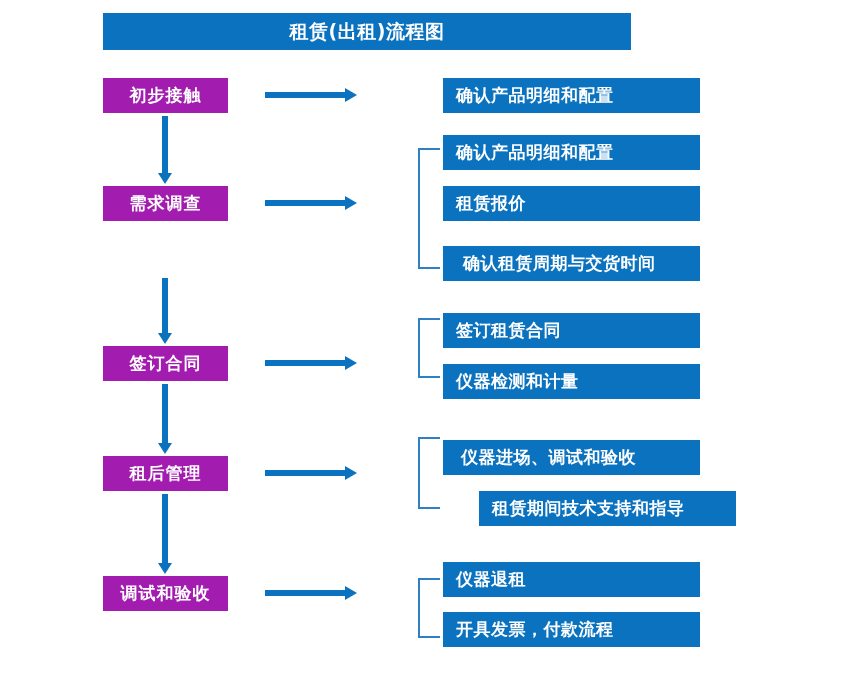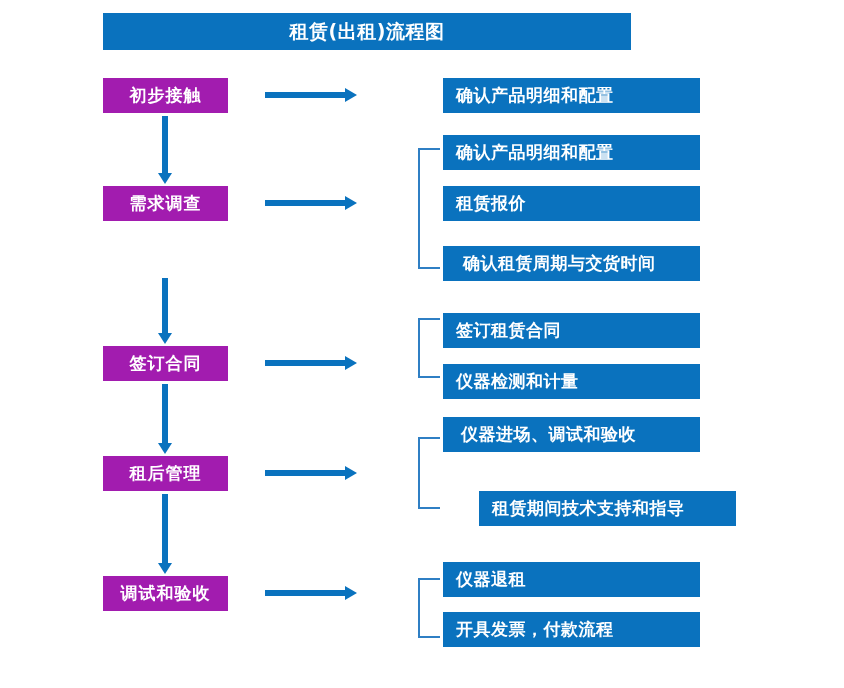--- a/index.html
+++ b/index.html
@@ -183,18 +183,18 @@
   <div class="bracket" style="top:318px; height:60px;"></div>
   <div class="bracket" style="top:437px; height:72px;"></div>
   <div class="bracket" style="top:578px; height:60px;"></div>
 
   <div class="detail-box" style="top:78px;">确认产品明细和配置</div>
   <div class="detail-box" style="top:135px;">确认产品明细和配置</div>
   <div class="detail-box" style="top:186px;">租赁报价</div>
   <div class="detail-box" style="top:246px;padding-left:20px;">确认租赁周期与交货时间</div>
   <div class="detail-box" style="top:313px;">签订租赁合同</div>
   <div class="detail-box" style="top:364px;text-align:right;">仪器检测和计量</div>
-  <div class="detail-box" style="top:417px;padding-left:18px;">仪器进场、调试和验收</div>
+  <div class="detail-box" style="top:440px;padding-left:18px;">仪器进场、调试和验收</div>
   <div class="detail-box" style="top:491px;margin-left:36px;">租赁期间技术支持和指导</div>
   <div class="detail-box" style="top:562px;">仪器退租</div>
   <div class="detail-box" style="top:612px;">开具发票，付款流程</div>
 
 </div>
 
 </body></html>

